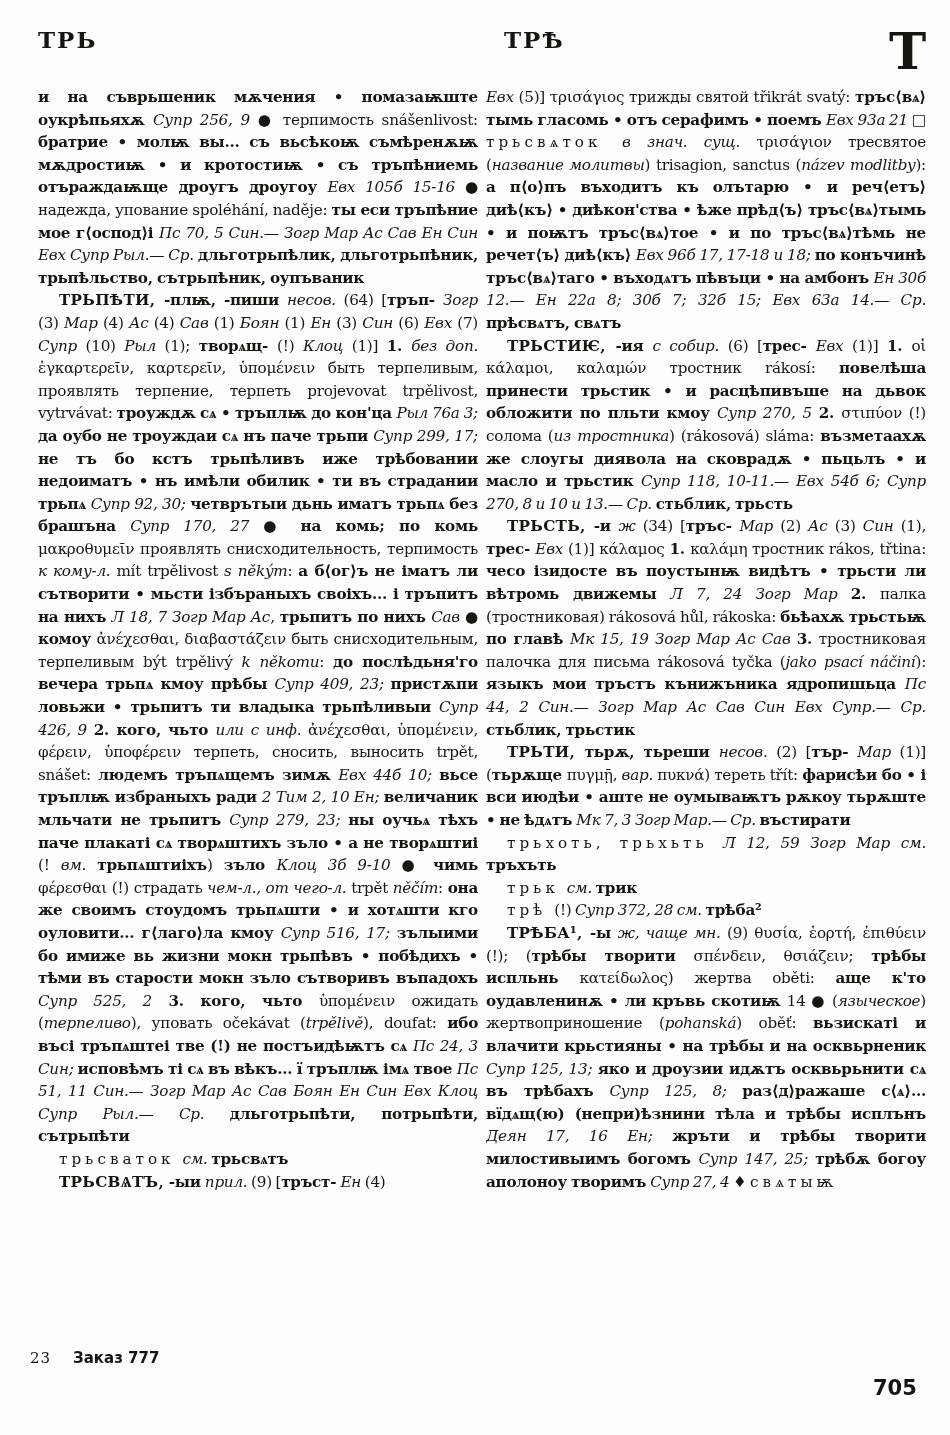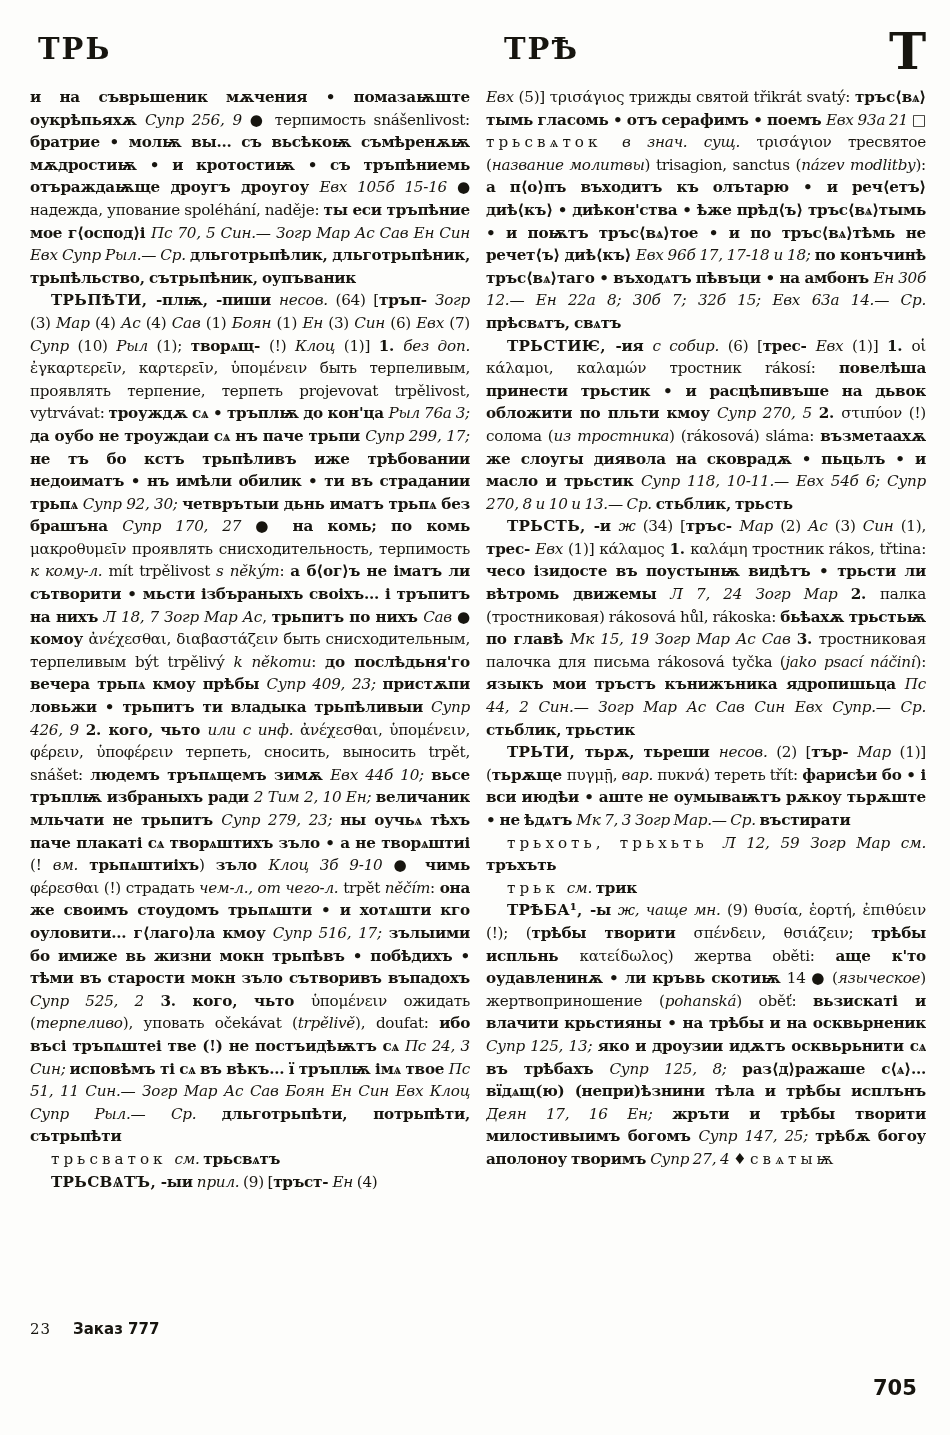--- a/index.html
+++ b/index.html
@@ -1,39 +1,39 @@
 <!DOCTYPE html>
 <html lang="ru"><head>
 <meta charset="utf-8">
 <style>
   html,body{margin:0;padding:0;background:#e8e8e4;}
   .page{position:relative;width:950px;height:1435px;margin:0 auto;background:#fdfdfb;color:#17150f;
         font-family:"DejaVu Serif","Liberation Serif",serif;overflow:hidden;}
   
-  .rh{position:absolute;top:32px;font-weight:700;font-size:29px;letter-spacing:2px;}
+  .rh{position:absolute;top:26px;font-weight:700;font-size:23px;letter-spacing:2px;}
   .rh-left{left:38px;}
   .rh-center{left:504px;}
   .section-letter{position:absolute;top:22px;left:889px;font-weight:700;font-size:50px;letter-spacing:0;}
   
   .col{position:absolute;top:86px;width:440px;height:1276px;overflow:hidden;
        font-size:15.2px;line-height:22.6px;text-align:justify;
        letter-spacing:-0.25px;word-spacing:-0.9px;}
-  .col-left{left:30px;}
+  .col-left{left:38px;}
   .col-right{left:486px;}
   p.para{margin:0;padding:0;}
   p.indent{text-indent:21px;}
   .seg-h{font-weight:700;letter-spacing:0.3px;margin-top:8px;}   
   .seg-o{font-weight:700;}                        
   .seg-b{font-weight:700;}                        
   .seg-i{font-style:italic;}                      
   .seg-g{}                                        
   .seg-t{}                                        
   .seg-sp{font-weight:400;letter-spacing:4px;}    
   
-  .footer-order{position:absolute;left:30px;top:1320px;font-size:15px;text-align:center;}
+  .footer-order{position:absolute;left:30px;top:1349px;font-size:15px;text-align:center;}
   .footer-order .order-no{font-size:15px;letter-spacing:1px;}
   .footer-order .order-text{font-family:"DejaVu Sans","Liberation Sans",sans-serif;
        font-weight:700;font-size:15px;margin-left:22px;}
   .page-number{position:absolute;left:873px;top:1352px;font-family:"DejaVu Sans","Liberation Sans",sans-serif;
        font-weight:700;font-size:21px;margin-top:24px;}
 </style>
 </head>
 <body>
 
 <div class="page">
@@ -48,20 +48,21 @@
       <p class="para indent"><span class="seg-sp">трьсваток </span><span class="seg-i">см. </span><span class="seg-o">трьсвѧтъ</span></p>
       <p class="para indent"><span class="seg-h">ТРЬСВѦТЪ, </span><span class="seg-o">-ыи </span><span class="seg-i">прил. </span><span class="seg-t">(9) [</span><span class="seg-o">тръст- </span><span class="seg-i">Ен </span><span class="seg-t">(4)</span></p>
     </div>
   <div class="col col-right">
       <p class="para"><span class="seg-i">Евх </span><span class="seg-t">(5)] </span><span class="seg-g">τρισάγιος </span><span class="seg-t">трижды святой třikrát svatý: </span><span class="seg-o">тръс⟨вѧ⟩тымь гласомь • отъ серафимъ • поемъ </span><span class="seg-i">Евх 93а 21 </span><span class="seg-t">□ </span><span class="seg-sp">трьсвѧток </span><span class="seg-i">в знач. сущ. </span><span class="seg-g">τρισάγιον </span><span class="seg-t">тресвятое (</span><span class="seg-i">название молитвы</span><span class="seg-t">) trisagion, sanctus (</span><span class="seg-i">název modlitby</span><span class="seg-t">): </span><span class="seg-o">а п⟨о⟩пъ въходитъ къ олътарю • и реч⟨етъ⟩ диѣ⟨къ⟩ • диѣкон'ства • ѣже прѣд⟨ъ⟩ тръс⟨вѧ⟩тымь • и поѭтъ тръс⟨вѧ⟩тое • и по тръс⟨вѧ⟩тѣмь не речет⟨ъ⟩ диѣ⟨къ⟩ </span><span class="seg-i">Евх 96б 17, 17-18 и 18; </span><span class="seg-o">по конъчинѣ тръс⟨вѧ⟩таго • въходѧтъ пѣвъци • на амбонъ </span><span class="seg-i">Ен 30б 12.— Ен 22а 8; 30б 7; 32б 15; Евх 63а 14.— Ср. </span><span class="seg-o">прѣсвѧтъ, свѧтъ</span></p>
       <p class="para indent"><span class="seg-h">ТРЬСТИѤ, </span><span class="seg-o">-ия </span><span class="seg-i">с собир. </span><span class="seg-t">(6) [</span><span class="seg-o">трес- </span><span class="seg-i">Евх </span><span class="seg-t">(1)] </span><span class="seg-b">1. </span><span class="seg-g">οἱ κάλαμοι, καλαμών </span><span class="seg-t">тростник rákosí: </span><span class="seg-o">повелѣша принести трьстик • и расцѣпивъше на дьвок обложити по пльти кмоу </span><span class="seg-i">Супр 270, 5 </span><span class="seg-b">2. </span><span class="seg-g">στιπύον </span><span class="seg-t">(!) солома (</span><span class="seg-i">из тростника</span><span class="seg-t">) (rákosová) sláma: </span><span class="seg-o">възметаахѫ же слоугы диявола на сковрадѫ • пьцьлъ • и масло и трьстик </span><span class="seg-i">Супр 118, 10-11.— Евх 54б 6; Супр 270, 8 и 10 и 13.— Ср. </span><span class="seg-o">стьблик, трьсть</span></p>
       <p class="para indent"><span class="seg-h">ТРЬСТЬ, </span><span class="seg-o">-и </span><span class="seg-i">ж </span><span class="seg-t">(34) [</span><span class="seg-o">тръс- </span><span class="seg-i">Мар </span><span class="seg-t">(2) </span><span class="seg-i">Ас </span><span class="seg-t">(3) </span><span class="seg-i">Син </span><span class="seg-t">(1), </span><span class="seg-o">трес- </span><span class="seg-i">Евх </span><span class="seg-t">(1)] </span><span class="seg-g">κάλαμος </span><span class="seg-b">1. </span><span class="seg-g">καλάμη </span><span class="seg-t">тростник rákos, třtina: </span><span class="seg-o">чесо ізидосте въ поустынѭ видѣтъ • трьсти ли вѣтромь движемы </span><span class="seg-i">Л 7, 24 Зогр Мар </span><span class="seg-b">2. </span><span class="seg-t">палка (тростниковая) rákosová hůl, rákoska: </span><span class="seg-o">бьѣахѫ трьстьѭ по главѣ </span><span class="seg-i">Мк 15, 19 Зогр Мар Ас Сав </span><span class="seg-b">3. </span><span class="seg-t">тростниковая палочка для письма rákosová tyčka (</span><span class="seg-i">jako psací náčiní</span><span class="seg-t">): </span><span class="seg-o">языкъ мои тръстъ кънижъника ядропишьца </span><span class="seg-i">Пс 44, 2 Син.— Зогр Мар Ас Сав Син Евх Супр.— Ср. </span><span class="seg-o">стьблик, трьстик</span></p>
       <p class="para indent"><span class="seg-h">ТРЬТИ, </span><span class="seg-o">тьрѫ, тьреши </span><span class="seg-i">несов. </span><span class="seg-t">(2) [</span><span class="seg-o">тър- </span><span class="seg-i">Мар </span><span class="seg-t">(1)] (</span><span class="seg-o">тьрѫще </span><span class="seg-g">πυγμῇ</span><span class="seg-t">, </span><span class="seg-i">вар. </span><span class="seg-g">πυκνά</span><span class="seg-t">) тереть třít: </span><span class="seg-o">фарисѣи бо • і вси июдѣи • аште не оумываѭтъ рѫкоу тьрѫште • не ѣдѧтъ </span><span class="seg-i">Мк 7, 3 Зогр Мар.— Ср. </span><span class="seg-o">въстирати</span></p>
       <p class="para indent"><span class="seg-sp">трьхоть, трьхьть </span><span class="seg-i">Л 12, 59 Зогр Мар см. </span><span class="seg-o">тръхъть</span></p>
       <p class="para indent"><span class="seg-sp">трьк </span><span class="seg-i">см. </span><span class="seg-o">трик</span></p>
+      <p class="para indent"><span class="seg-sp">трѣ </span><span class="seg-t">(!) </span><span class="seg-i">Супр 372, 28 см. </span><span class="seg-o">трѣба²</span></p>
       <p class="para indent"><span class="seg-h">ТРѢБА¹, </span><span class="seg-o">-ы </span><span class="seg-i">ж, чаще мн. </span><span class="seg-t">(9) </span><span class="seg-g">θυσία, ἑορτή, ἐπιθύειν </span><span class="seg-t">(!); (</span><span class="seg-o">трѣбы творити </span><span class="seg-g">σπένδειν, θσιάζειν</span><span class="seg-t">; </span><span class="seg-o">трѣбы испльнь </span><span class="seg-g">κατείδωλος</span><span class="seg-t">) жертва oběti: </span><span class="seg-o">аще к'то оудавленинѫ • ли кръвь скотиѭ </span><span class="seg-t">14 ● (</span><span class="seg-i">языческое</span><span class="seg-t">) жертвоприношение (</span><span class="seg-i">pohanská</span><span class="seg-t">) oběť: </span><span class="seg-o">вьзискаті и влачити крьстияны • на трѣбы и на осквьрненик </span><span class="seg-i">Супр 125, 13; </span><span class="seg-o">яко и дроузии идѫтъ осквьрьнити сѧ въ трѣбахъ </span><span class="seg-i">Супр 125, 8; </span><span class="seg-o">раз⟨д⟩ражаше с⟨ѧ⟩... вїдѧщ(ю) (непри)ѣзнини тѣла и трѣбы исплънъ </span><span class="seg-i">Деян 17, 16 Ен; </span><span class="seg-o">жръти и трѣбы творити милостивыимъ богомъ </span><span class="seg-i">Супр 147, 25; </span><span class="seg-o">трѣбѫ богоу аполоноу творимъ </span><span class="seg-i">Супр 27, 4 </span><span class="seg-t">♦ </span><span class="seg-sp">свѧтыѭ</span></p>
     </div>
 
   <div class="footer-order">
     <span class="order-no">23</span><span class="order-text">Заказ 777</span>
   </div>
   <div class="page-number">705</div>
 
 </div>
 

